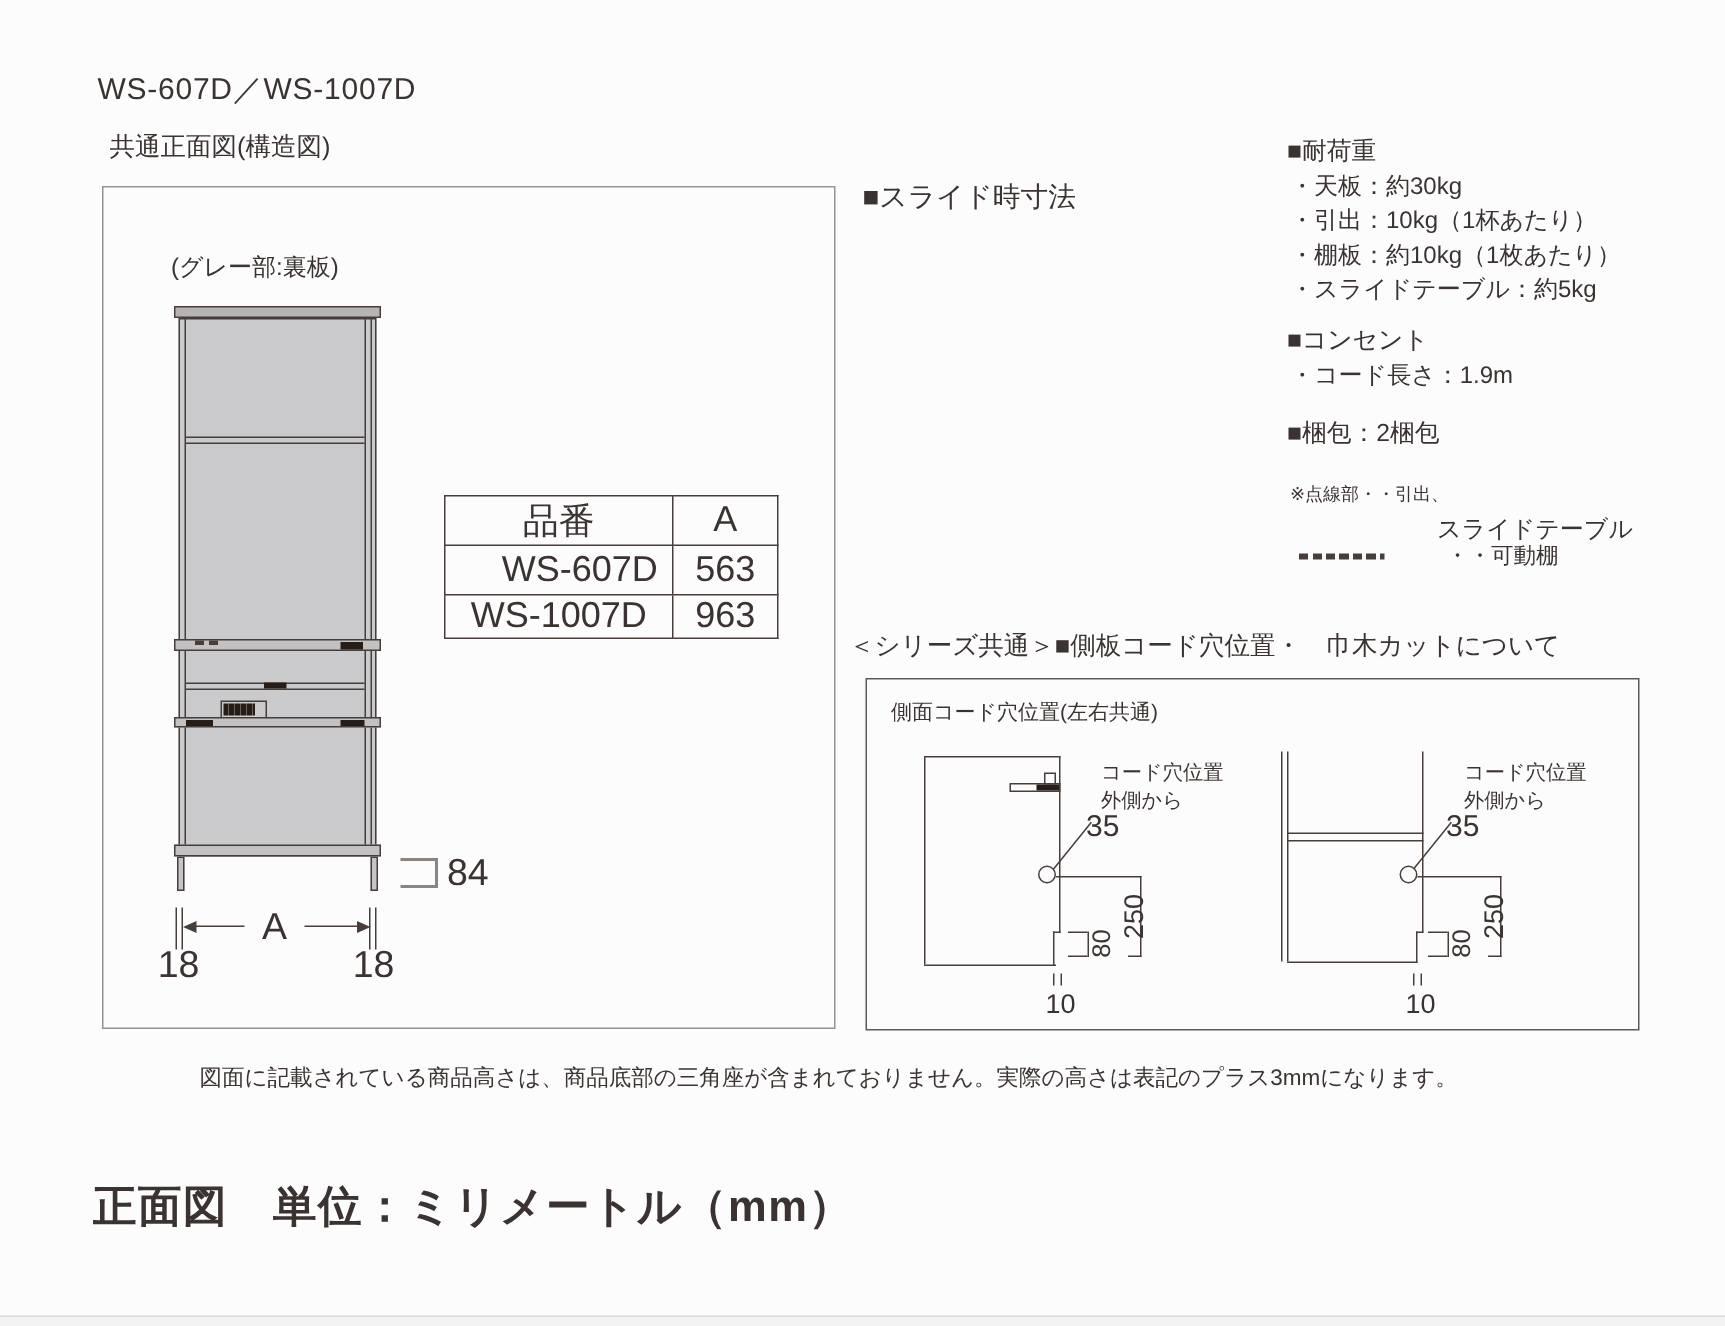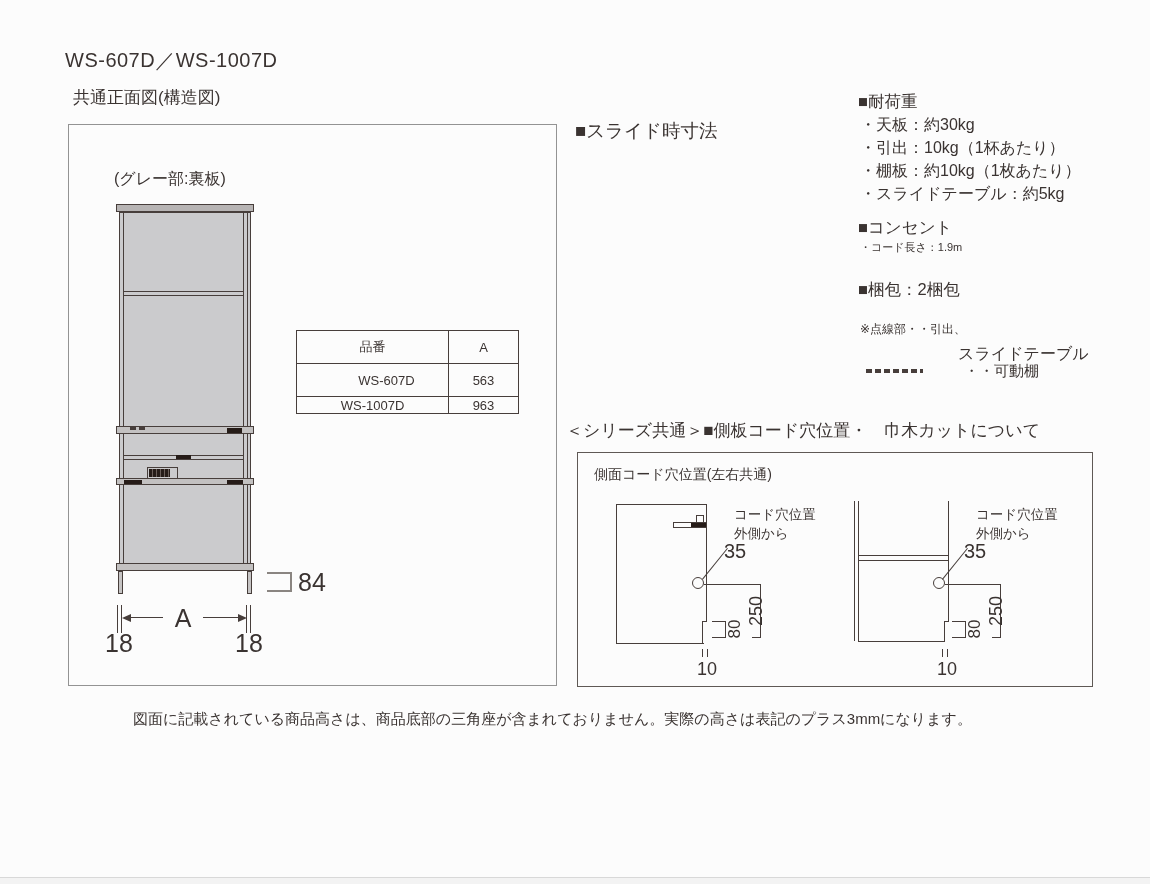--- a/index.html
+++ b/index.html
@@ -15,21 +15,21 @@
   .hl{position:absolute;border-top:1px solid var(--ink);}
   .vl{position:absolute;border-left:1px solid var(--ink);}
   .rect{position:absolute;border:1.5px solid var(--ink);}
   .panel{position:absolute;border:1px solid var(--panel-border);}
   .dbox{position:absolute;border:1px solid var(--box-border);}
   .tri{position:absolute;width:0;height:0;border-top:4px solid transparent;border-bottom:4px solid transparent;}
   .tri.l{border-right:9px solid var(--ink);}
   .tri.r{border-left:9px solid var(--ink);}
   .rot{transform:rotate(-90deg);text-align:center;}
   .fill{position:absolute;}
-  .spec-table{position:absolute;border-collapse:collapse;font-size:13px;color:var(--text);}
+  .spec-table{position:absolute;border-collapse:collapse;font-size:24px;color:var(--text);}
   .spec-table td,.spec-table th{border:1.5px solid var(--ink);text-align:center;font-weight:400;padding:0;}
   .dash-sym{position:absolute;background:repeating-linear-gradient(90deg,var(--ink) 0 6px,transparent 6px 9px);}
   .outlet-hatch{background:repeating-linear-gradient(90deg,var(--mark-dark) 0 3px,#6b5f5a 3px 4px);}
 </style>
 </head>
 <body>
 
 <div class="page">
 
   <div class="t" style="left:65px;top:48px;font-size:20px;letter-spacing:.5px;">WS-607D／WS-1007D</div>
@@ -101,21 +101,21 @@
 
   <div class="t" style="left:575px;top:120px;font-size:18.5px;font-weight:500;">■スライド時寸法</div>
 
   <div class="t" style="left:858px;top:92px;font-size:16.5px;">■耐荷重</div>
   <div class="t" style="left:860px;top:115px;font-size:16px;">・天板：約30kg</div>
   <div class="t" style="left:860px;top:138px;font-size:16px;">・引出：10kg（1杯あたり）</div>
   <div class="t" style="left:860px;top:161px;font-size:16px;">・棚板：約10kg（1枚あたり）</div>
   <div class="t" style="left:860px;top:184px;font-size:16px;">・スライドテーブル：約5kg</div>
 
   <div class="t" style="left:858px;top:218px;font-size:16.5px;">■コンセント</div>
-  <div class="t" style="left:860px;top:241px;font-size:11px;">・コード長さ：1.9m</div>
+  <div class="t" style="left:860px;top:241px;font-size:16px;">・コード長さ：1.9m</div>
 
   <div class="t" style="left:858px;top:280px;font-size:16.5px;">■梱包：2梱包</div>
 
   <div class="t" style="left:860px;top:322px;font-size:12px;">※点線部・・引出、</div>
   <div class="t" style="left:958px;top:344px;font-size:16px;">スライドテーブル</div>
   <div class="dash-sym" style="left:866px;top:369px;width:57px;height:4px;"></div>
   <div class="t" style="left:964px;top:362px;font-size:15px;">・・可動棚</div>
 
   <div class="t" style="left:566px;top:421px;font-size:17px;">＜シリーズ共通＞■側板コード穴位置・　巾木カットについて</div>
   <div class="dbox" style="left:577px;top:452px;width:516px;height:235px;">
@@ -167,16 +167,17 @@
     <div class="hl" style="left:374px;top:168px;width:13px;"></div>
     <div class="vl" style="left:387px;top:168px;height:17px;"></div>
     <div class="hl" style="left:374px;top:184px;width:13px;"></div>
     <div class="t rot" style="left:384px;top:167px;width:26px;height:18px;font-size:17px;line-height:18px;">80</div>
     <div class="vl" style="left:364px;top:196px;height:8px;"></div>
     <div class="vl" style="left:369px;top:196px;height:8px;"></div>
     <div class="t" style="left:357px;top:206px;width:24px;text-align:center;font-size:18px;">10</div>
   </div>
 
   <div class="t" style="left:133px;top:710px;font-size:15px;">図面に記載されている商品高さは、商品底部の三角座が含まれておりません。実際の高さは表記のプラス3mmになります。</div>
+  <div class="t" style="left:62px;top:788px;font-size:29px;font-weight:600;letter-spacing:1px;">正面図　単位：ミリメートル（mm）</div>
   <div class="fill" style="left:0;top:877px;width:1150px;height:1px;background:#d8d8d8;"></div>
   <div class="fill" style="left:0;top:878px;width:1150px;height:6px;background:#f3f3f3;"></div>
 
 </div>
 
 </body></html>

